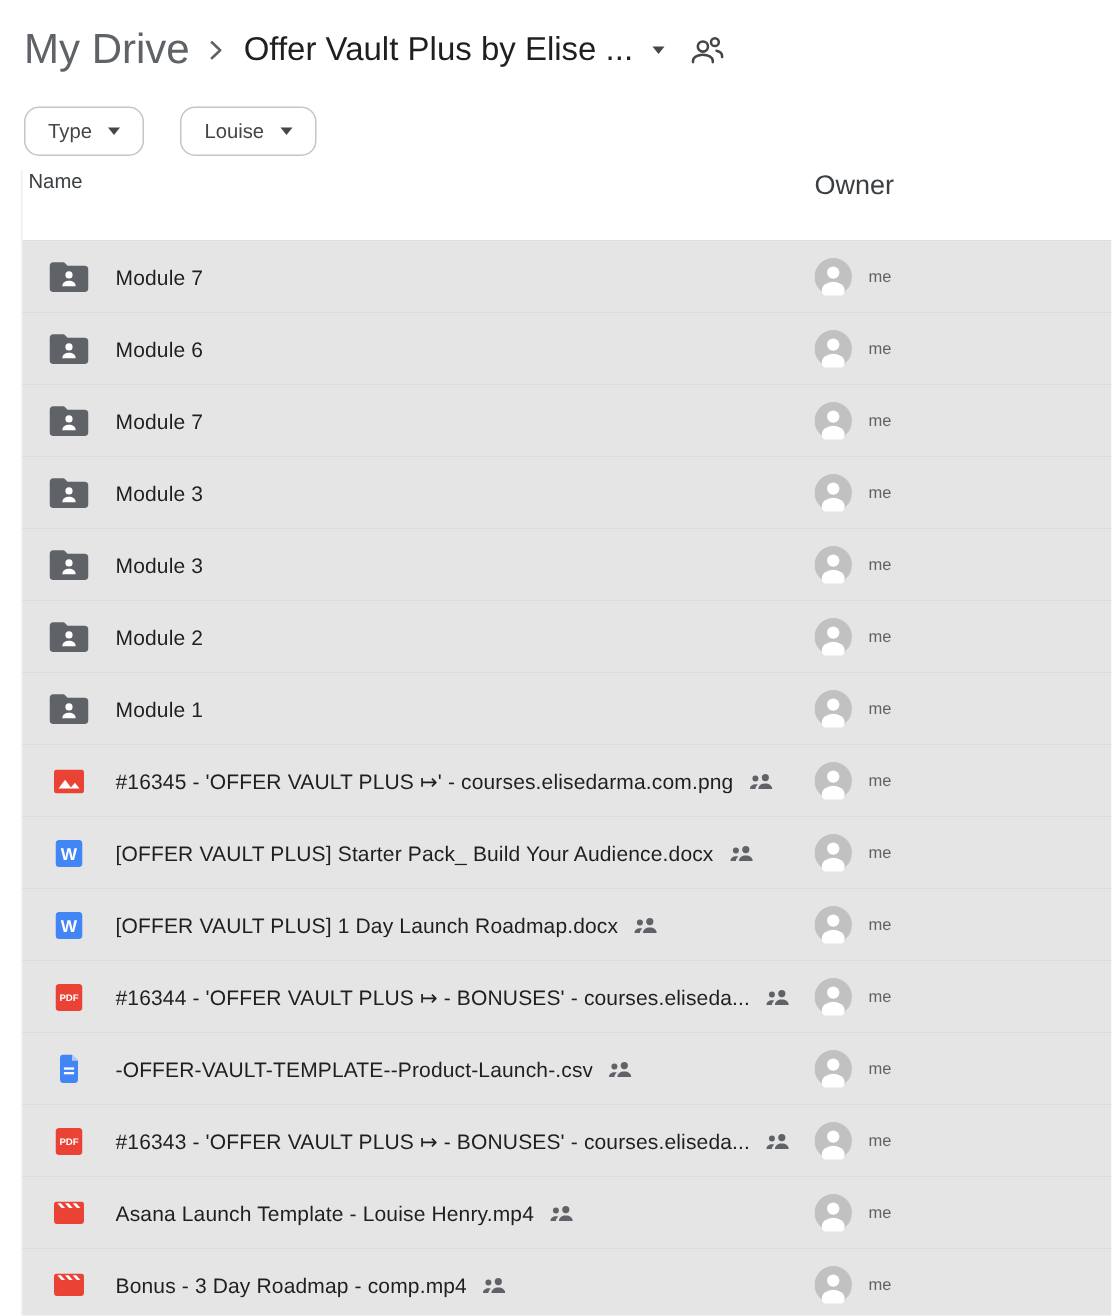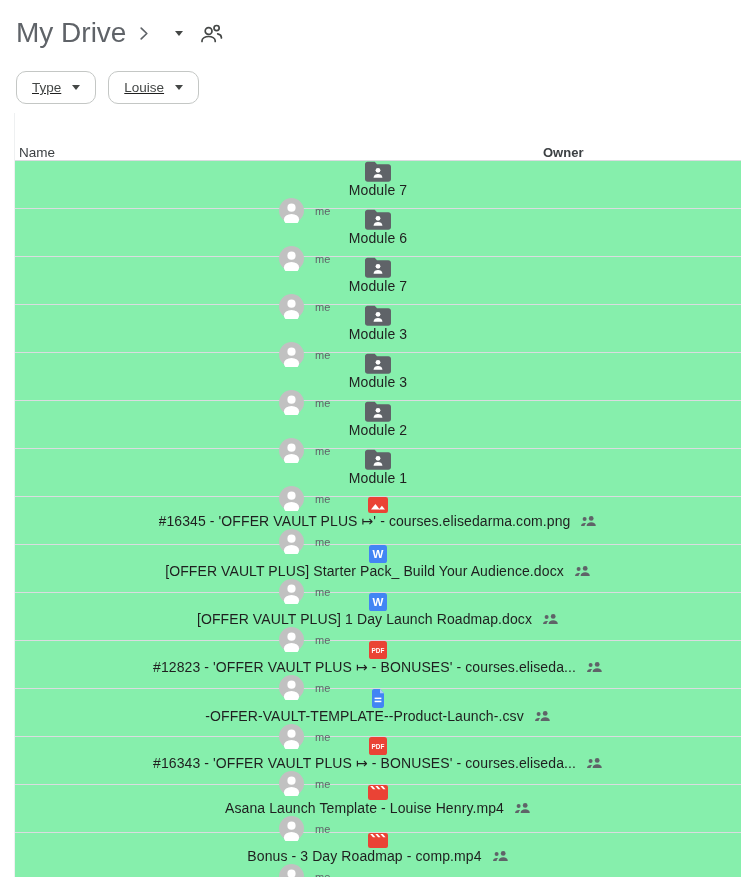--- a/index.html
+++ b/index.html
@@ -15,39 +15,39 @@
   .bc-sep    { margin:0 13px; display:flex; align-items:center; }
   .bc-current{ font-size:22px; color:#1f1f1f; white-space:nowrap; cursor:pointer; }
   .caret {
     width:0; height:0; display:inline-block;
     border-left:4.5px solid transparent; border-right:4.5px solid transparent;
     border-top:5.5px solid #444746;
   }
   .bc-caret { margin-left:13px; cursor:pointer; }
   .bc-share { margin-left:17px; display:flex; align-items:center; cursor:pointer; }
   
-  .chips { display:flex; gap:12px; padding:14px 16px 4px 16px;text-decoration:underline; }
+  .chips { display:flex; gap:24px; padding:14px 16px 4px 16px; }
   .chip {
     display:inline-flex; align-items:center; gap:11px;
     height:33px; padding:0 15px; box-sizing:border-box;
     background:#fff; border:1px solid #c4c7c5; border-radius:10px;
     font-family:inherit; font-size:13.5px; color:#444746; cursor:pointer;
   }
   .chip .caret { border-top-color:#444746; }
   
   .file-table { margin-left:14px; border-left:1px solid #eef0f1; }
   .table-header {
-    display:flex; align-items:flex-end; height:47px; margin-top:5px;
+    display:flex; align-items:flex-start; height:47px; margin-top:5px;
     border-bottom:1px solid #dadce0;
   }
   .th-name { flex:1; padding-left:4px; font-size:13.5px; font-weight:500; color:#3c4043; }
-  .th-owner{ width:198px; font-size:13px; font-weight:700; color:#3c4043; }
+  .th-owner{ width:198px; font-size:18px; font-weight:400; color:#3c4043; }
   .row {
     display:flex; align-items:center; height:47px;
-    border-bottom:1px solid #dadce0; cursor:pointer; background:#86efac;flex-direction:column;
+    border-bottom:1px solid #dadce0; cursor:pointer; background:#e5e5e5;
   }
   .cell-icon { width:62px; display:flex; justify-content:center; align-items:center; flex-shrink:0; }
   .cell-name {
     flex:1; min-width:0; display:flex; align-items:center;
     font-size:14px; font-weight:500; color:#1f1f1f; letter-spacing:.1px;
   }
   .file-name { white-space:nowrap; overflow:hidden; text-overflow:ellipsis; }
   .shared-ind { margin-left:10px; display:flex; align-items:center; flex-shrink:0; }
   .cell-owner {
     width:198px; flex-shrink:0; display:flex; align-items:center; gap:11px;
@@ -58,20 +58,21 @@
 </head>
 <body>
 
 <div class="breadcrumb">
   <span class="bc-parent">My Drive</span>
   <span class="bc-sep">
     <svg width="10" height="15" viewBox="0 0 10 15">
         <path d="M2.2 2.2 L7.8 7.5 L2.2 12.8" stroke="#5f6368" stroke-width="1.7" fill="none" stroke-linecap="round" stroke-linejoin="round"></path>
       </svg>
   </span>
+  <span class="bc-current">Offer Vault Plus by Elise ...</span>
   <span class="caret bc-caret"></span>
   <span class="bc-share">
     <svg width="23" height="21" viewBox="0 0 23 21" fill="none" stroke="#444746" stroke-width="1.7" stroke-linecap="round">
       <circle cx="8.6" cy="8.0" r="3.4"></circle>
       <path d="M2 18.4 v-0.7 c0-2.6 3.3-4.2 6.6-4.2 s6.6 1.6 6.6 4.2 v0.7"></path>
       <circle cx="16.6" cy="5.1" r="2.6"></circle>
       <path d="M17.7 10.8 c2.1.5 3.7 1.8 3.7 3.6 v.6"></path>
     </svg>
   </span>
 </div>
@@ -353,21 +354,21 @@
   </div>
 
   <div class="row">
     <div class="cell-icon">
           <svg width="18" height="18" viewBox="0 0 18 18">
             <rect width="18" height="18" rx="2.6" fill="#ea4335"></rect>
             <text x="9" y="11.6" text-anchor="middle" font-family="Liberation Sans, sans-serif" font-size="6.4" font-weight="bold" fill="#fff">PDF</text>
           </svg>
         </div>
     <div class="cell-name">
-      <span class="file-name">#12823 - 'OFFER VAULT PLUS ↦ - BONUSES' - courses.eliseda...</span>
+      <span class="file-name">#16344 - 'OFFER VAULT PLUS ↦ - BONUSES' - courses.eliseda...</span>
       <span class="shared-ind">
         <svg width="17" height="12" viewBox="0 0 17 12" fill="#5f6368">
           <circle cx="11.2" cy="3.4" r="2.4"></circle>
           <path d="M6.6 11 c0-2.4 2.1-3.7 4.6-3.7 s4.6 1.3 4.6 3.7 Z"></path>
           <circle cx="4.6" cy="4" r="2"></circle>
           <path d="M1 11 c0-2 1.7-3.1 3.7-3.1 .5 0 1 .1 1.5.2 C5.1 9 4.6 10 4.6 11 Z"></path>
         </svg>
       </span>
     </div>
     <div class="cell-owner">

